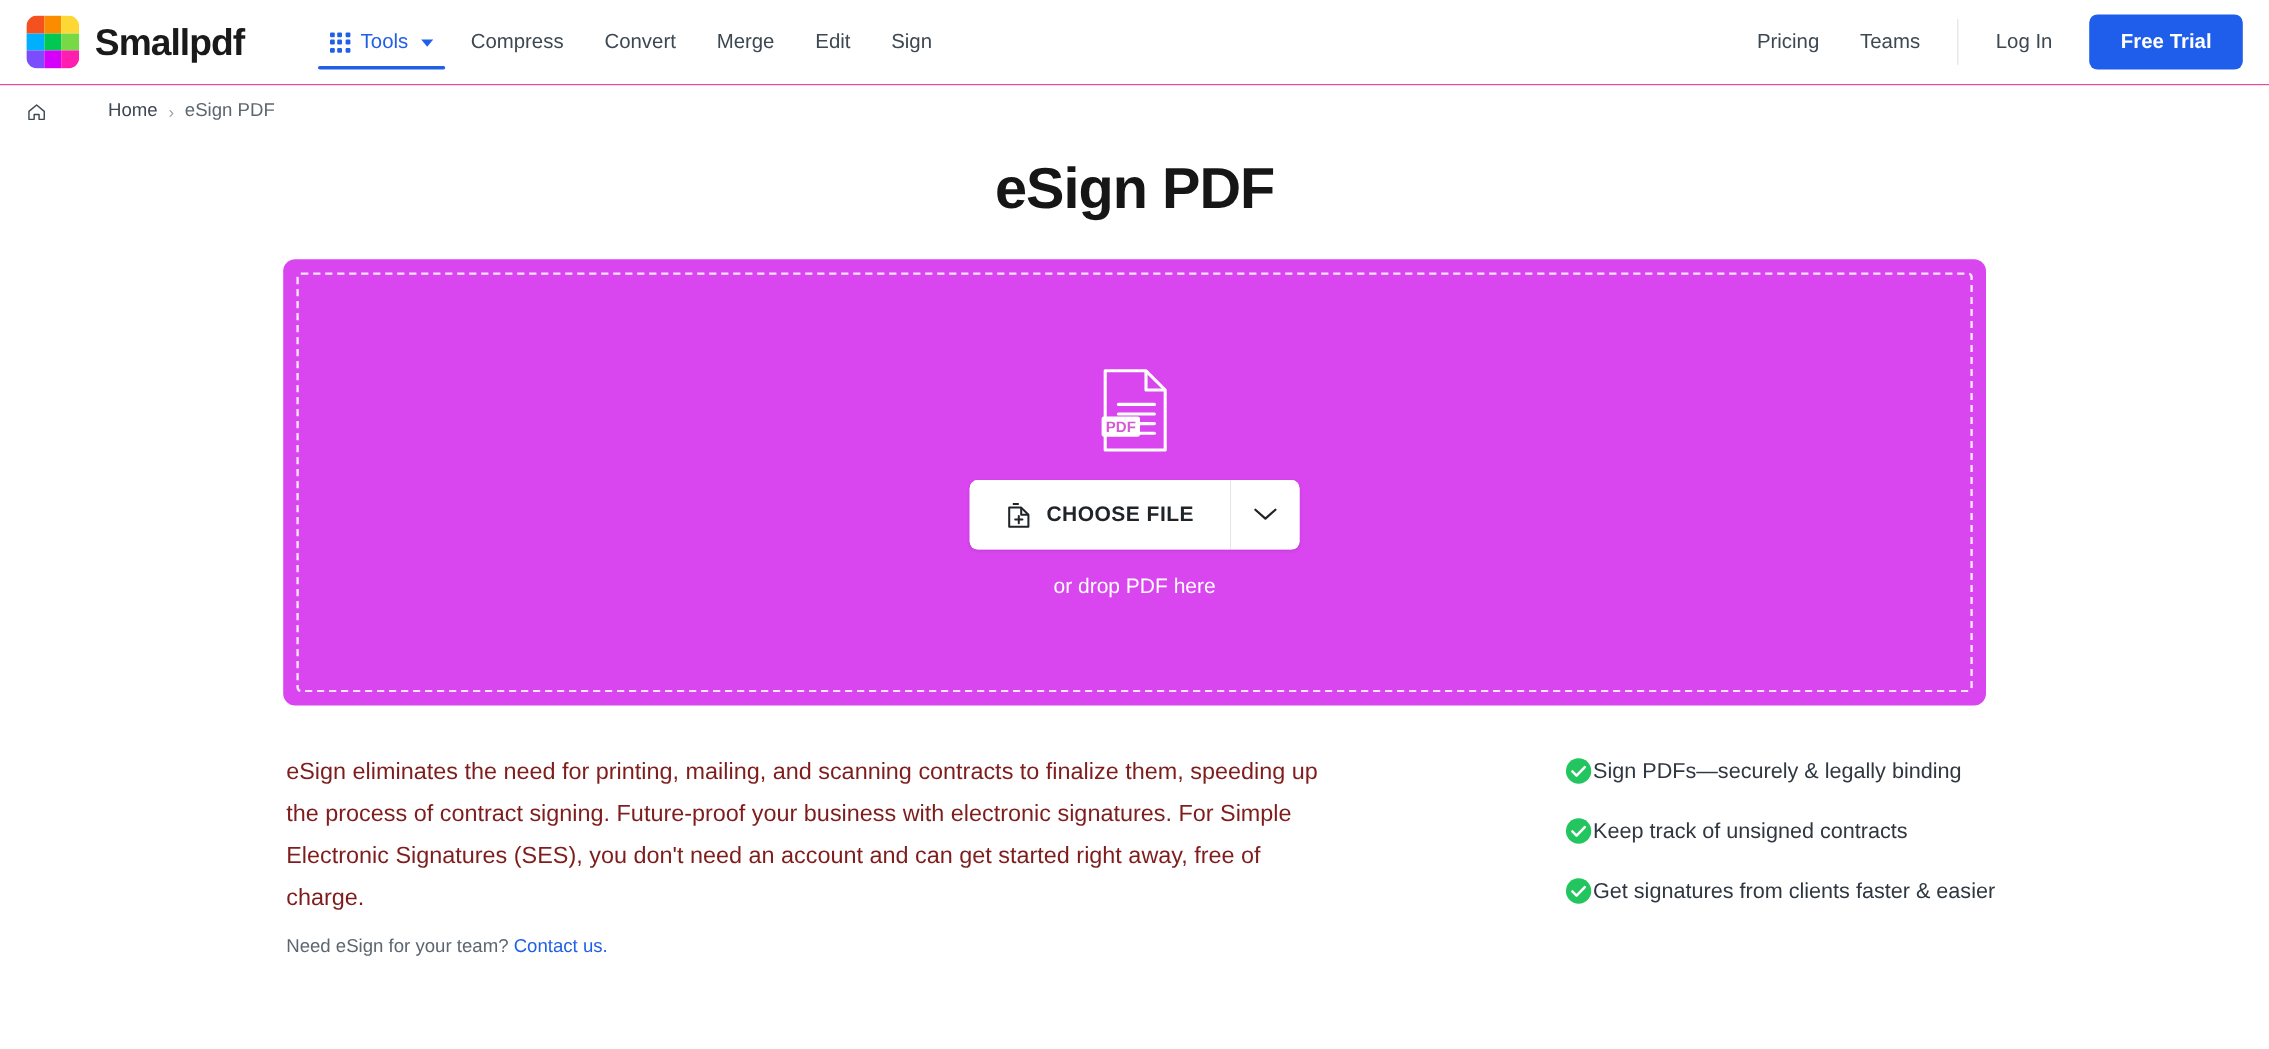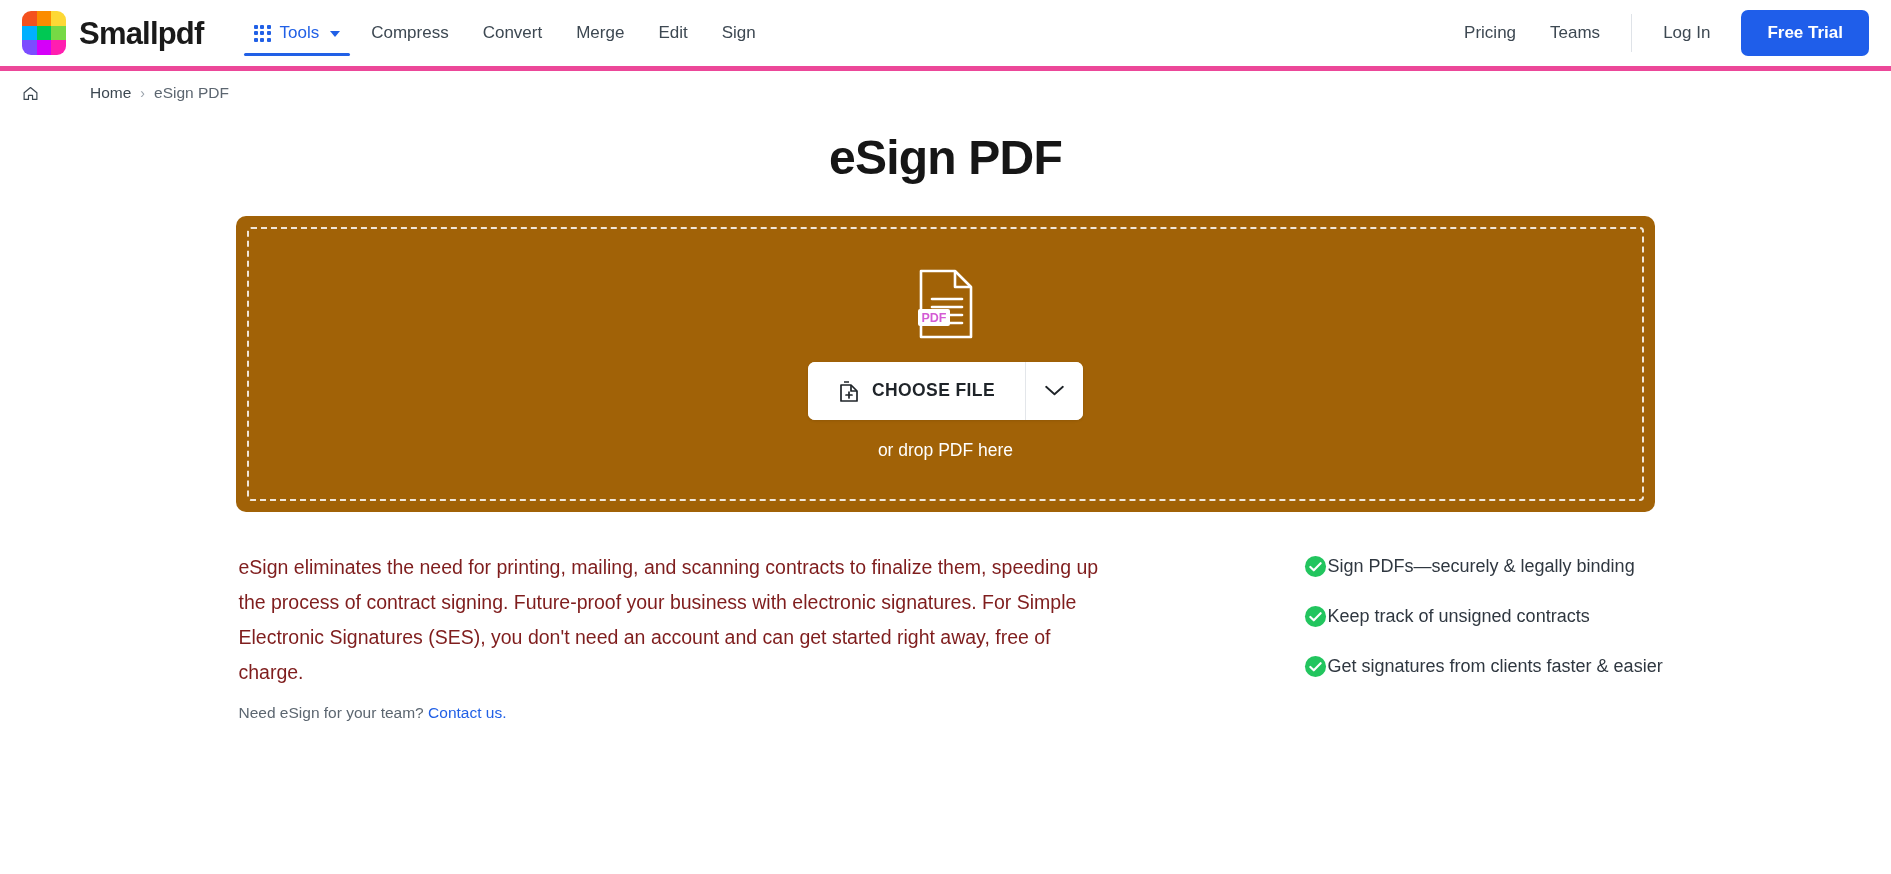--- a/index.html
+++ b/index.html
@@ -20,21 +20,22 @@
   }
 
   
   .header {
     position: relative;
     height: 71px;
     width: 100%;
     background: #ffffff;
     display: flex;
     align-items: center;
-    border-bottom: 5px solid #ec4899;
+    border-bottom: 1px solid #ec4899;
+    gap: 21px;
   }
 
   .brand {
     display: flex;
     align-items: center;
     margin-left: 22px;
     gap: 13px;
     text-decoration: none;
   }
 
@@ -169,22 +170,22 @@
     font-weight: 700;
     color: #161616;
     letter-spacing: -0.8px;
     margin-top: 28px;
   }
 
   
   .dropzone-wrap {
     margin: 31px auto 0 auto;
     width: 1419px;
-    height: 296px;
-    background: #a16207;
+    height: 372px;
+    background: #d946ef;
     border-radius: 10px;
     position: relative;
   }
 
   .dropzone-inner {
     position: absolute;
     inset: 11px;
     border: 2px dashed rgba(255,255,255,0.85);
     border-radius: 4px;
     display: flex;

